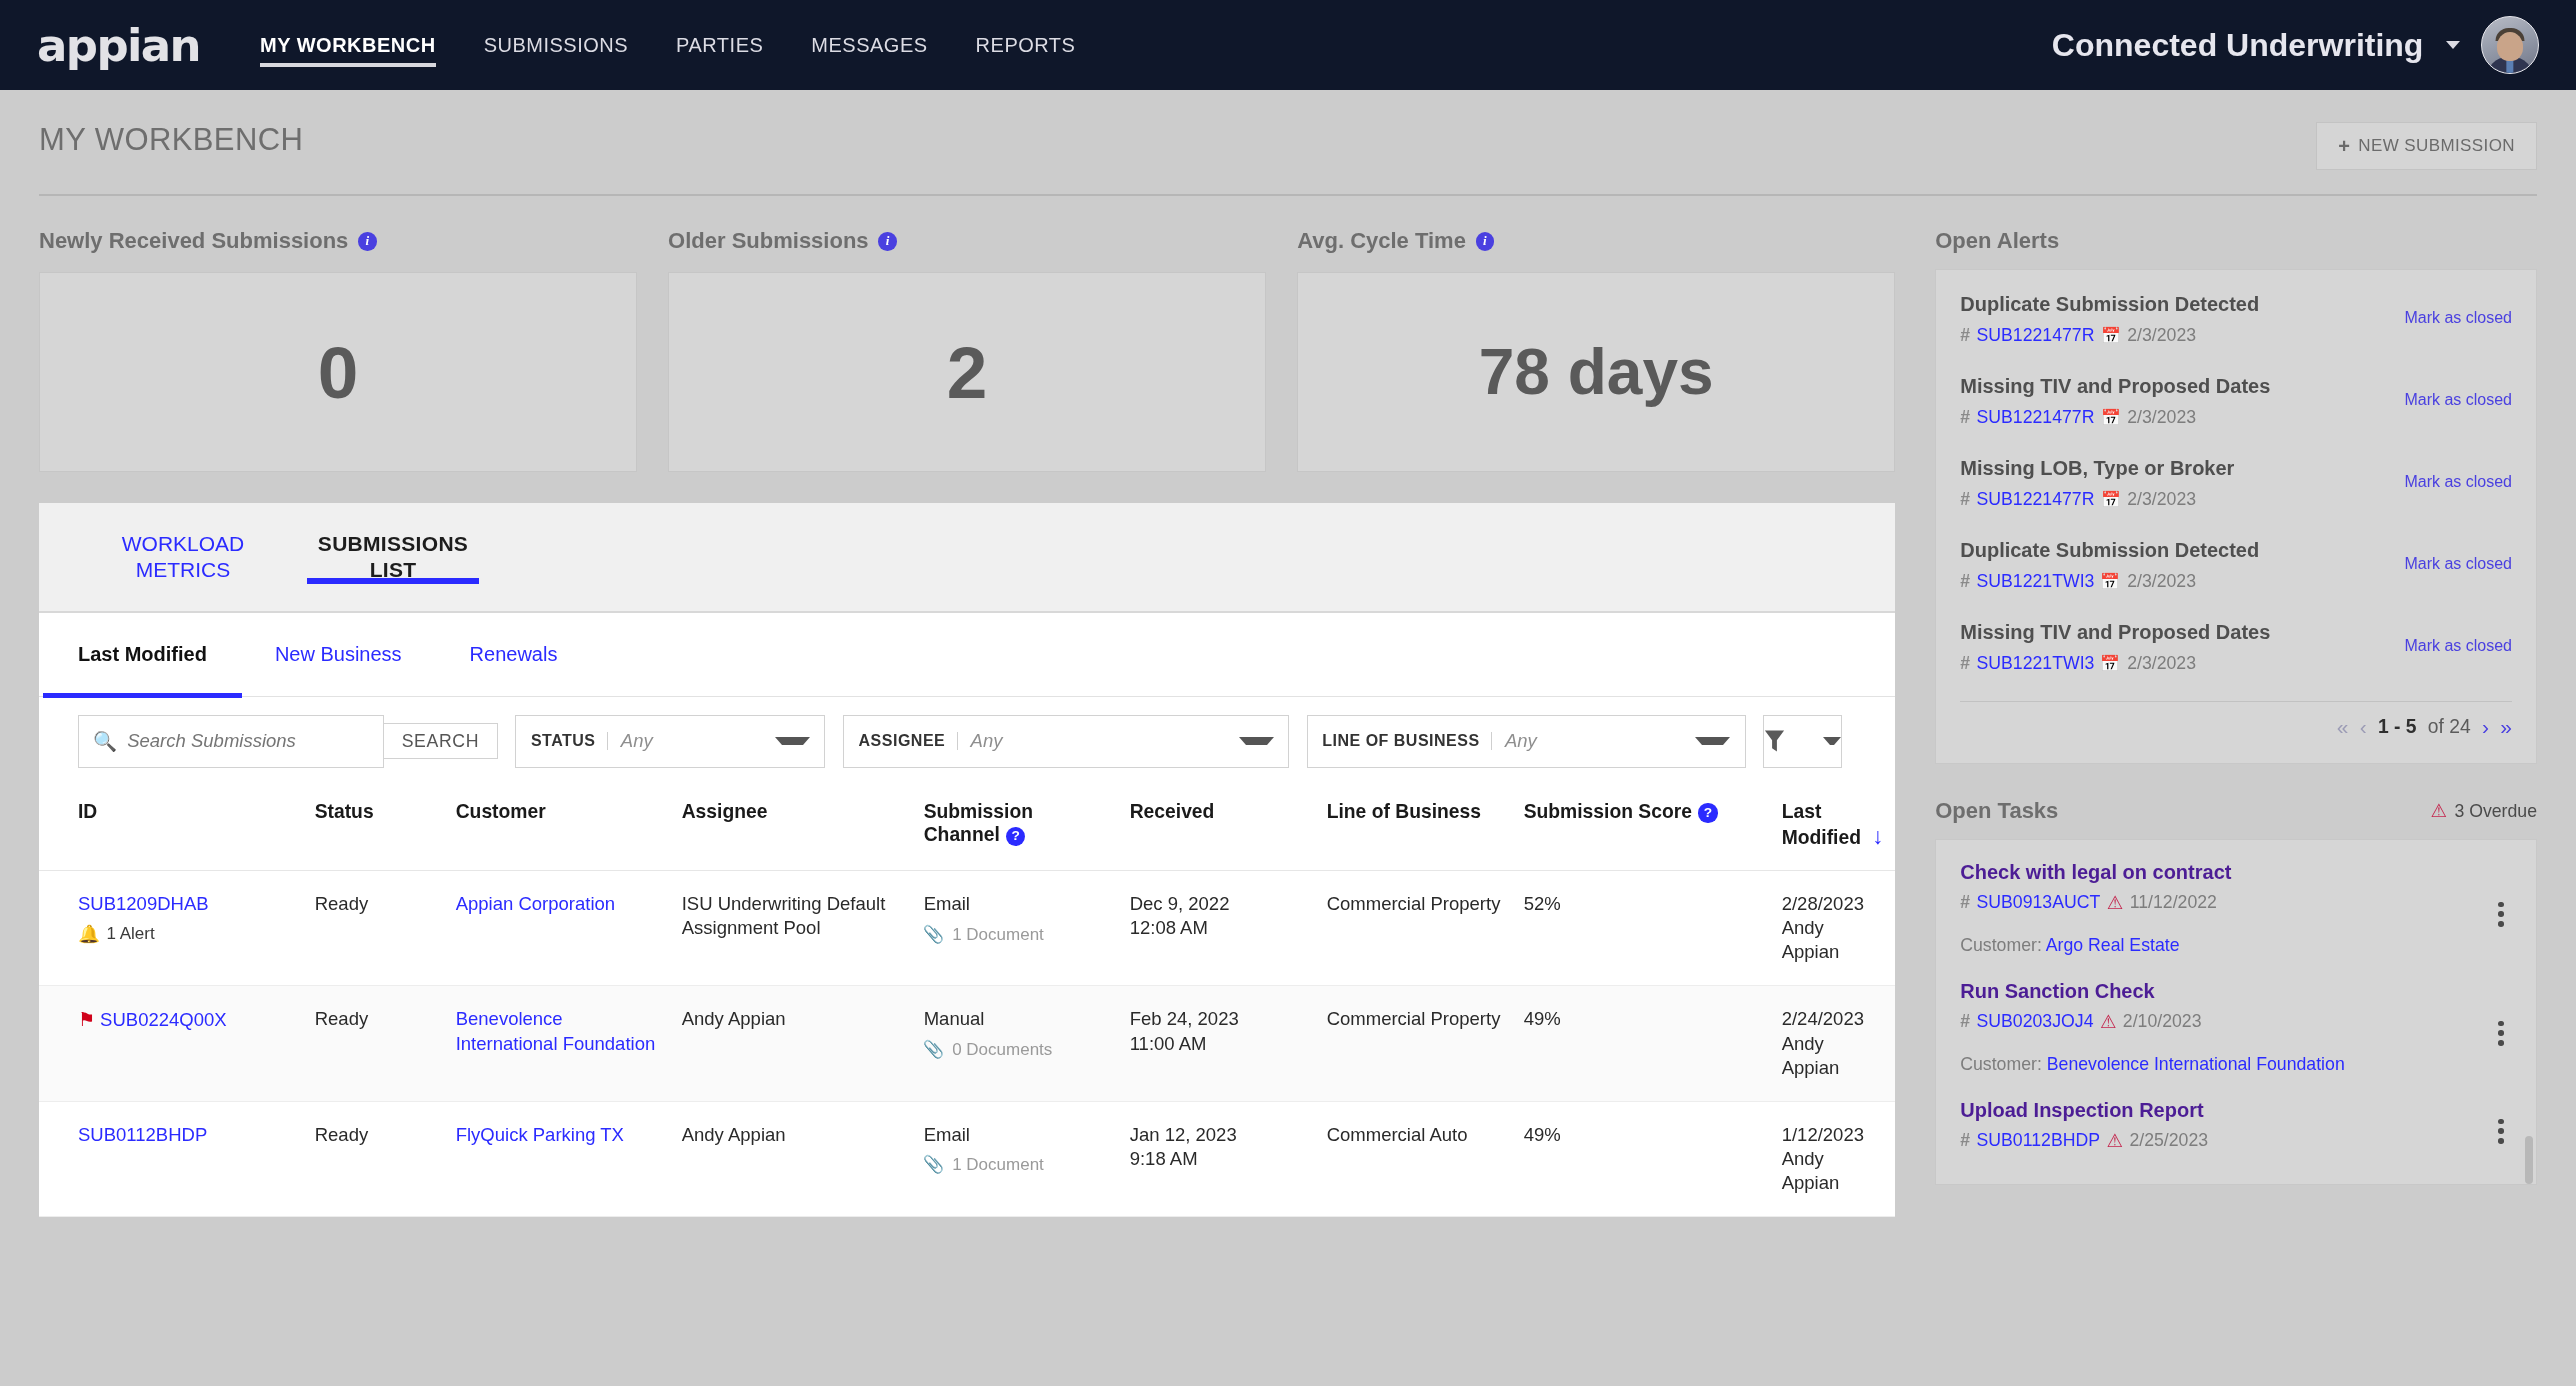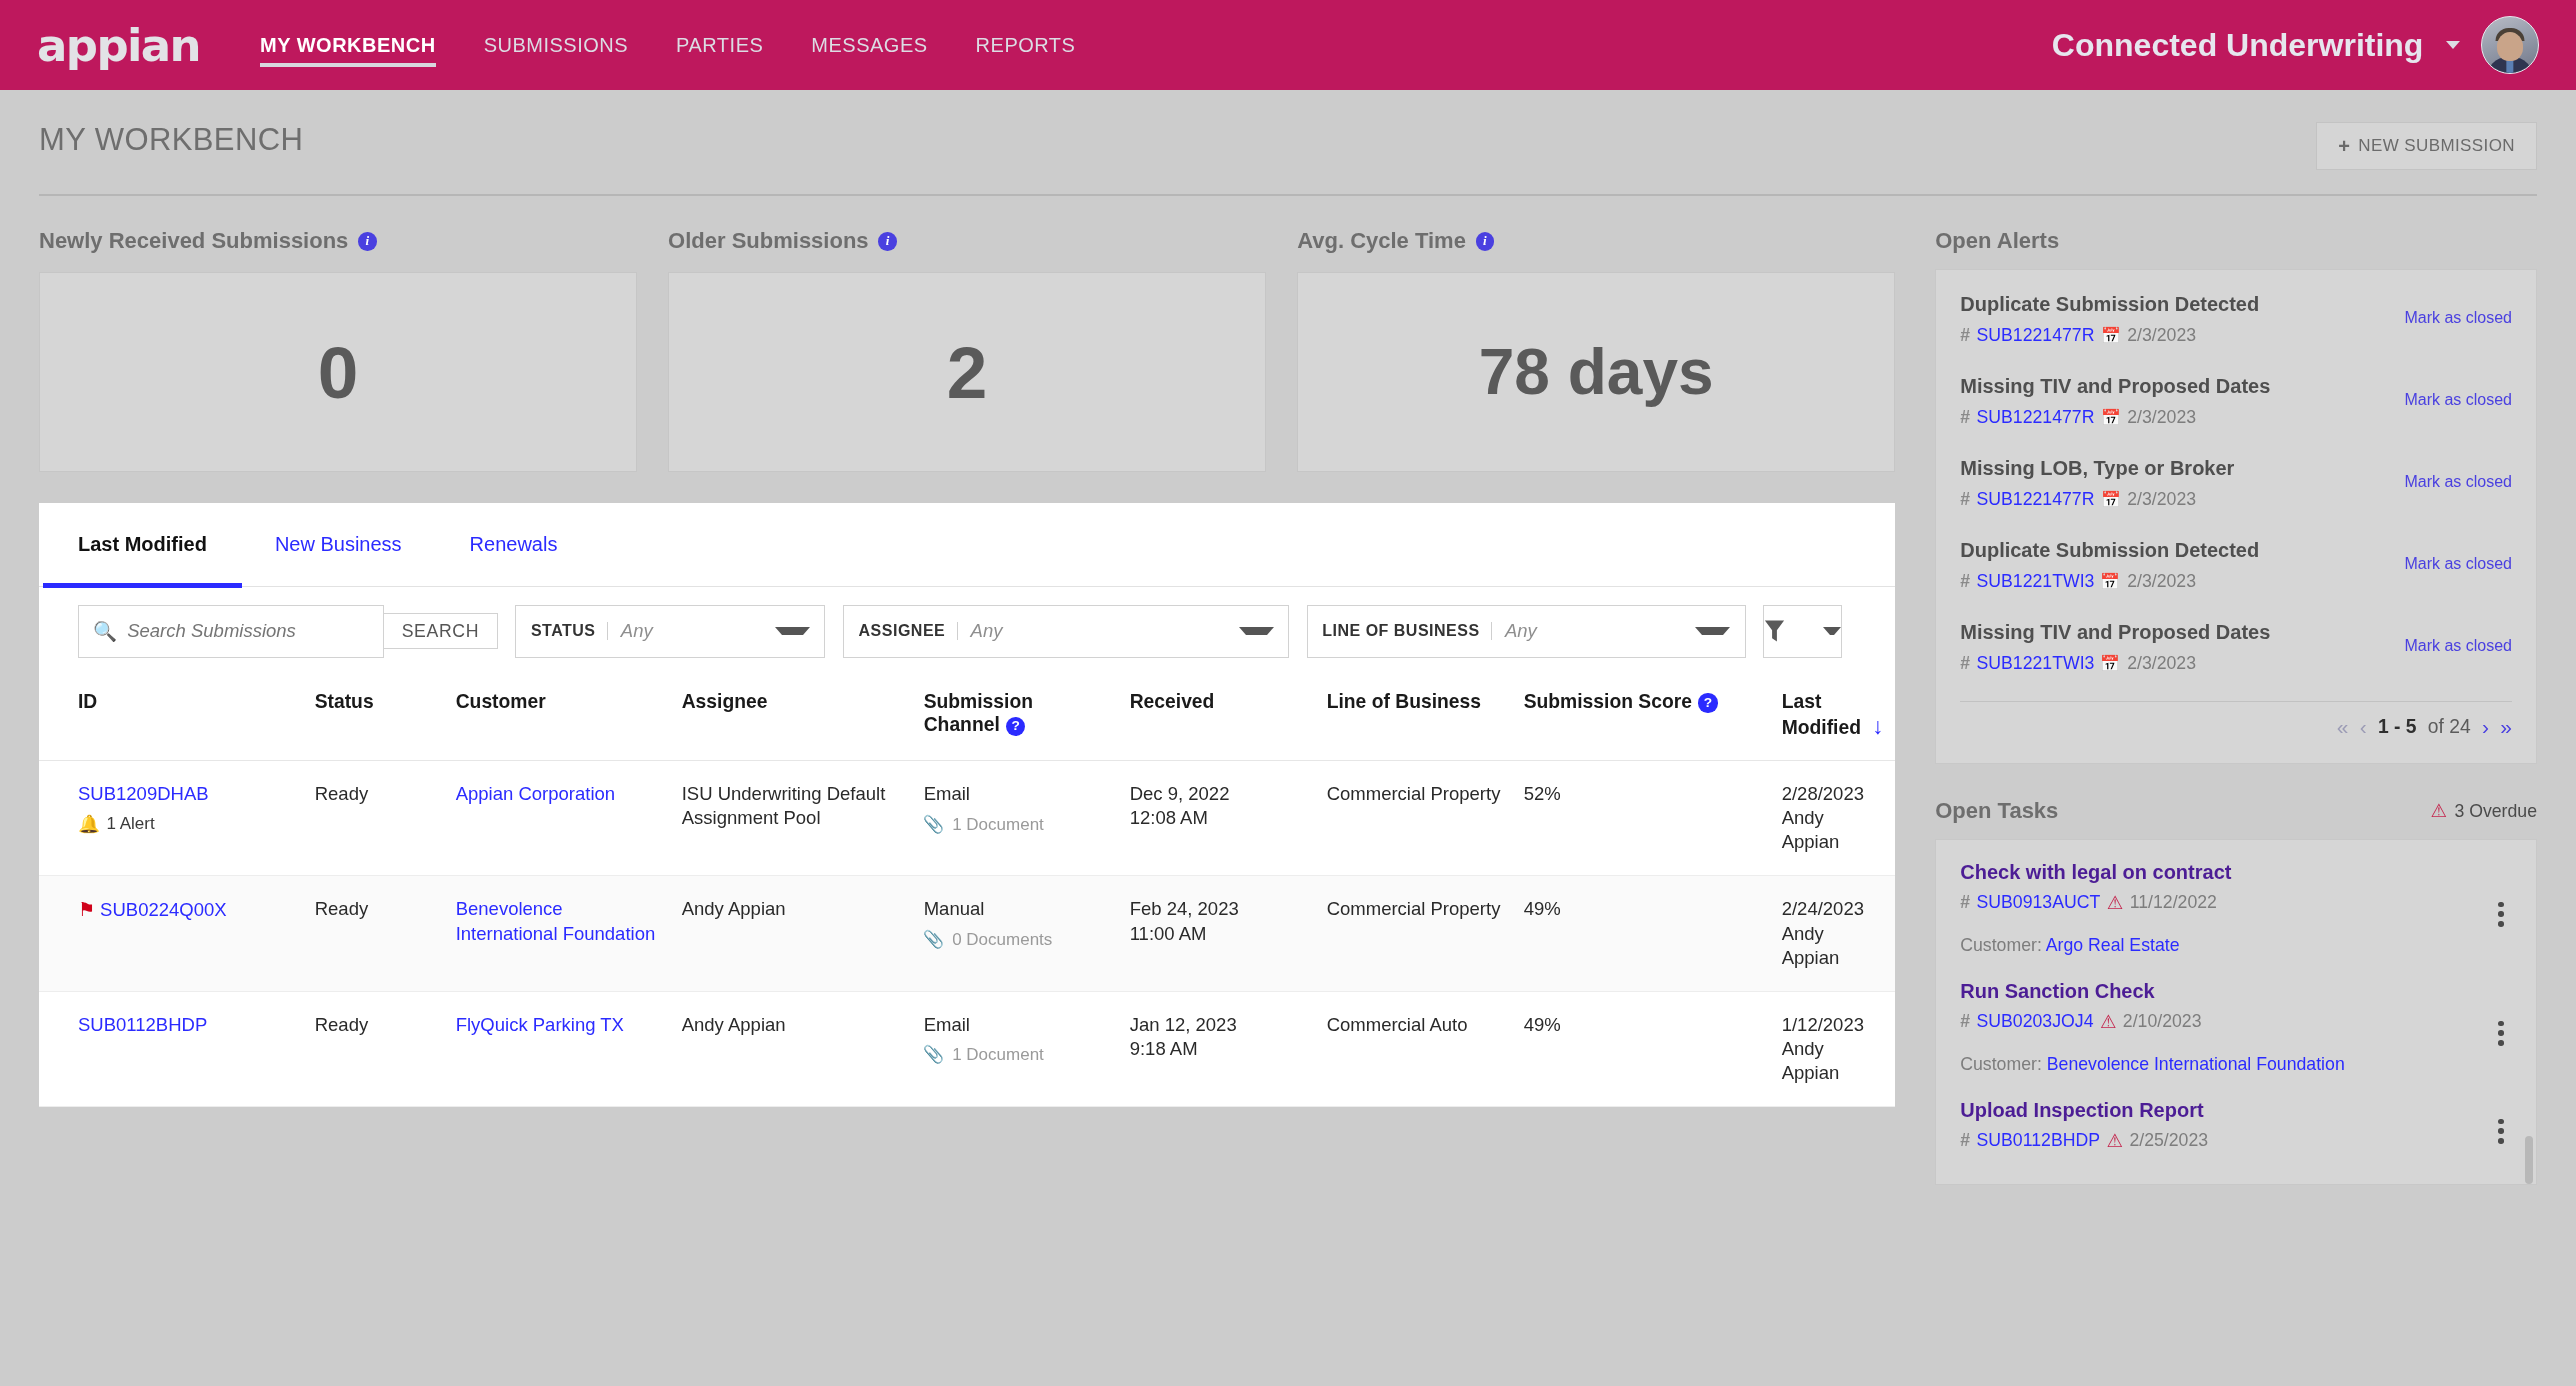--- a/index.html
+++ b/index.html
@@ -4,21 +4,21 @@
 <style>
   * { box-sizing: border-box; margin: 0; padding: 0; }
   html, body {
     width: 2576px; height: 1386px;
     background: #cccccc;
     font-family: "Liberation Sans", sans-serif;
     overflow: hidden;
   }
   
   .topnav {
-    height: 90px; background: #be185d;
+    height: 90px; background: #0f172a;
     display: flex; align-items: center; padding: 0 37px;
     position: relative;
   }
   .logo {
     font-size: 45px; font-weight: 700; color: #e2e2e6;
     letter-spacing: -1.6px; font-family: "DejaVu Sans", sans-serif;
     margin-right: 60px; line-height: 1;
   }
   .navlinks { display: flex; align-items: center; height: 100%; gap: 0; }
   .navitem {
@@ -340,20 +340,24 @@
           <span>Avg. Cycle Time</span>
           <span class="info-badge">i</span>
         </div>
         <div class="kpi-box">
           <span class="kpi-value big">78 days</span>
         </div>
       </div>
     </div>
 
     <div class="maincard">
+      <div class="tabstrip">
+        <div class="bigtab">WORKLOAD METRICS</div>
+        <div class="bigtab active">SUBMISSIONS LIST</div>
+      </div>
 
       <div class="subtabs">
         <div class="subtab active">Last Modified</div>
         <div class="subtab">New Business</div>
         <div class="subtab">Renewals</div>
       </div>
 
       <div class="filterbar">
         <div class="search-wrap">
           <span class="search-icon">🔍</span>

